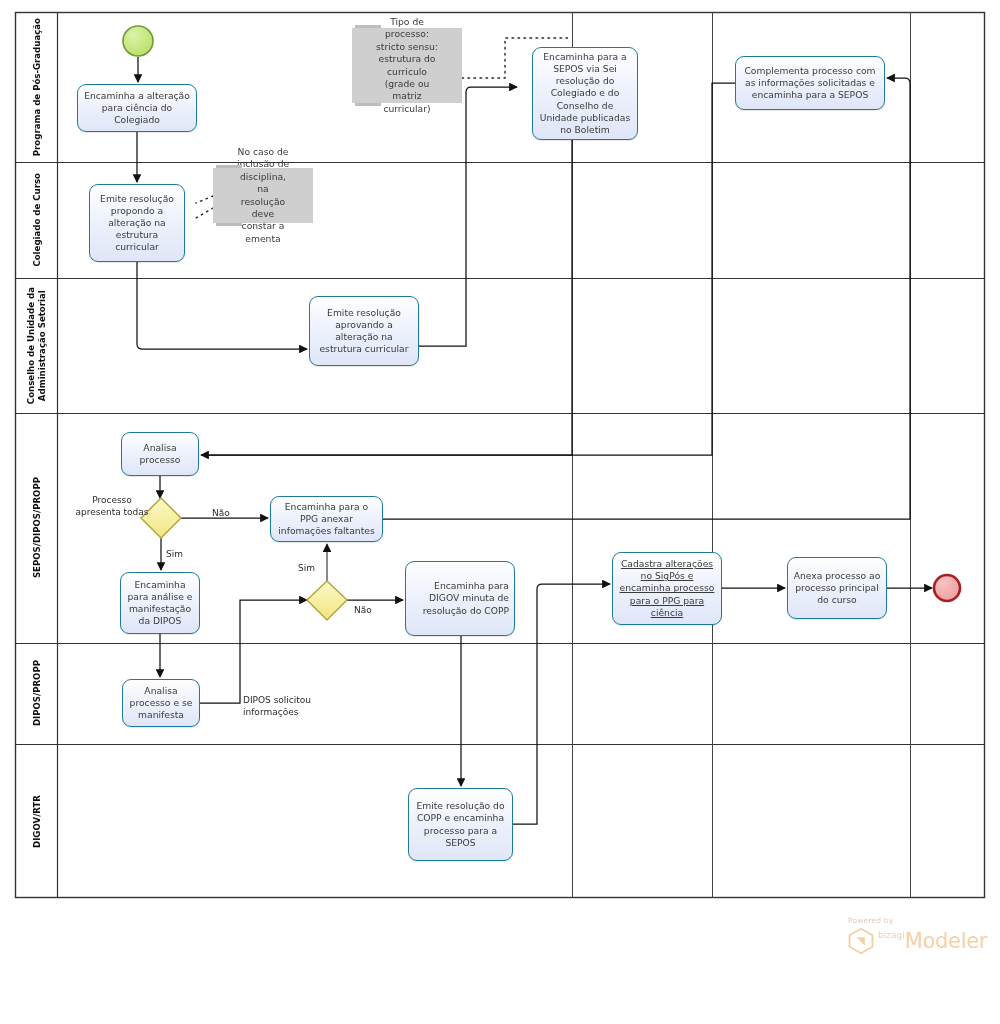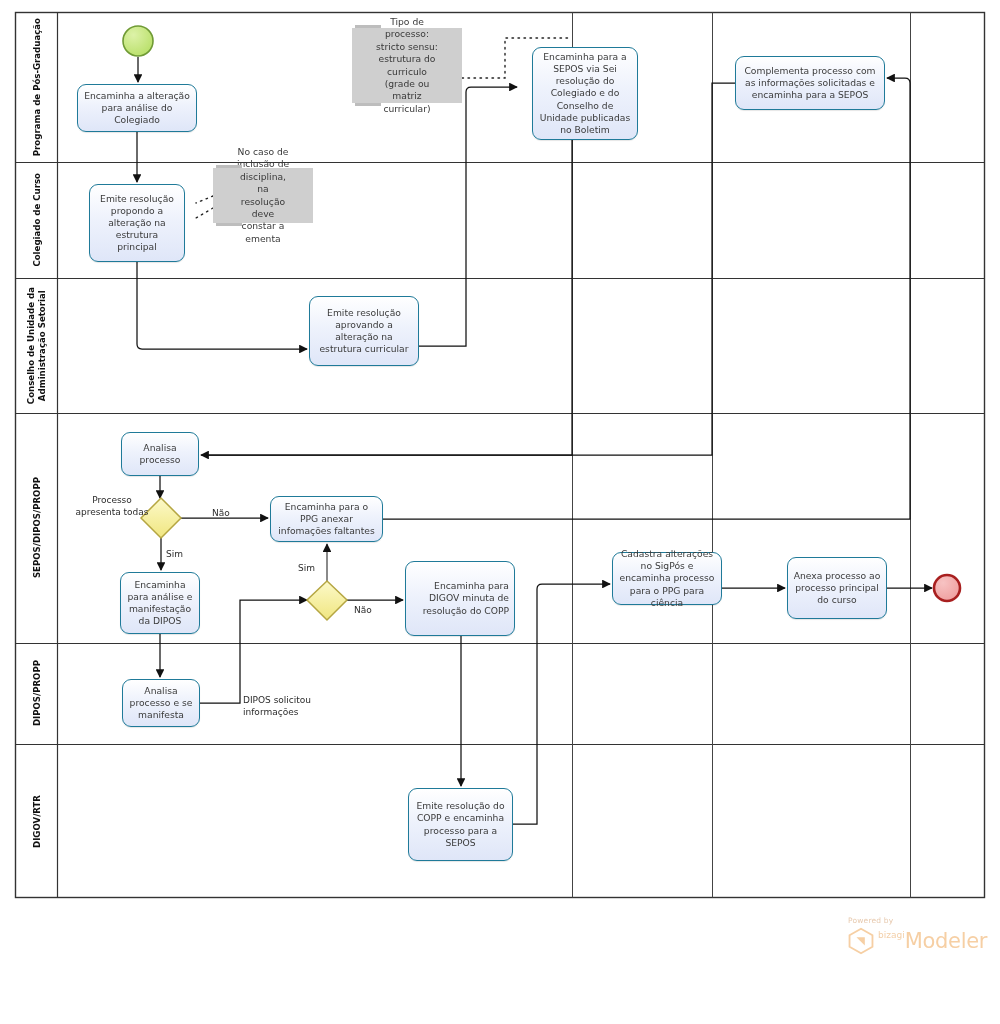--- a/index.html
+++ b/index.html
@@ -156,30 +156,30 @@
   <div class="lane-label" style="left:16px;top:413px;width:42px;height:230px;">
     <span>SEPOS/DIPOS/PROPP</span>
     </div>
   <div class="lane-label" style="left:16px;top:643px;width:42px;height:101px;">
     <span>DIPOS/PROPP</span>
     </div>
   <div class="lane-label" style="left:16px;top:744px;width:42px;height:154px;">
     <span>DIGOV/RTR</span>
     </div>
 
-  <div class="task" style="left:77px;top:84px;width:120px;height:48px;">Encaminha a alteração para análise do Colegiado</div>
+  <div class="task" style="left:77px;top:84px;width:120px;height:48px;">Encaminha a alteração para ciência do Colegiado</div>
   <div class="task" style="left:519px;top:47px;width:106px;height:93px;margin-left:13px;">Encaminha para a SEPOS via Sei resolução do Colegiado e do Conselho de Unidade publicadas no Boletim</div>
   <div class="task" style="left:735px;top:56px;width:150px;height:54px;">Complementa processo com as informações solicitadas e encaminha para a SEPOS</div>
-  <div class="task" style="left:89px;top:184px;width:96px;height:78px;">Emite resolução propondo a alteração na estrutura principal</div>
+  <div class="task" style="left:89px;top:184px;width:96px;height:78px;">Emite resolução propondo a alteração na estrutura curricular</div>
   <div class="task" style="left:309px;top:296px;width:110px;height:70px;">Emite resolução aprovando a alteração na estrutura curricular</div>
   <div class="task" style="left:121px;top:432px;width:78px;height:44px;">Analisa processo</div>
   <div class="task" style="left:270px;top:496px;width:113px;height:46px;">Encaminha para o PPG anexar infomações faltantes</div>
   <div class="task" style="left:120px;top:572px;width:80px;height:62px;">Encaminha para análise e manifestação da DIPOS</div>
   <div class="task" style="left:405px;top:561px;width:110px;height:75px;text-align:right;">Encaminha para DIGOV minuta de resolução do COPP</div>
-  <div class="task" style="left:612px;top:552px;width:110px;height:53px;">Cadastra alterações no SigPós e encaminha processo para o PPG para ciência</div>
+  <div class="task" style="left:612px;top:552px;width:110px;height:73px;text-decoration:underline;">Cadastra alterações no SigPós e encaminha processo para o PPG para ciência</div>
   <div class="task" style="left:787px;top:557px;width:100px;height:62px;">Anexa processo ao processo principal do curso</div>
   <div class="task" style="left:122px;top:679px;width:78px;height:48px;">Analisa processo e se manifesta</div>
   <div class="task" style="left:408px;top:788px;width:105px;height:73px;">Emite resolução do COPP e encaminha processo para a SEPOS</div>
 
   <div class="annot" style="left:352px;top:28px;width:110px;height:75px;">Tipo de processo: stricto sensu: estrutura do curriculo (grade ou matriz curricular)</div>
   <div class="annot" style="left:213px;top:168px;width:100px;height:55px;">No caso de inclusão de disciplina, na resolução deve constar a ementa</div>
 
   <div class="flowlabel" style="left:66px;top:495px;width:92px;text-align:center;">Processo
 apresenta todas</div>
   <div class="flowlabel" style="left:212px;top:508px;">Não</div>

